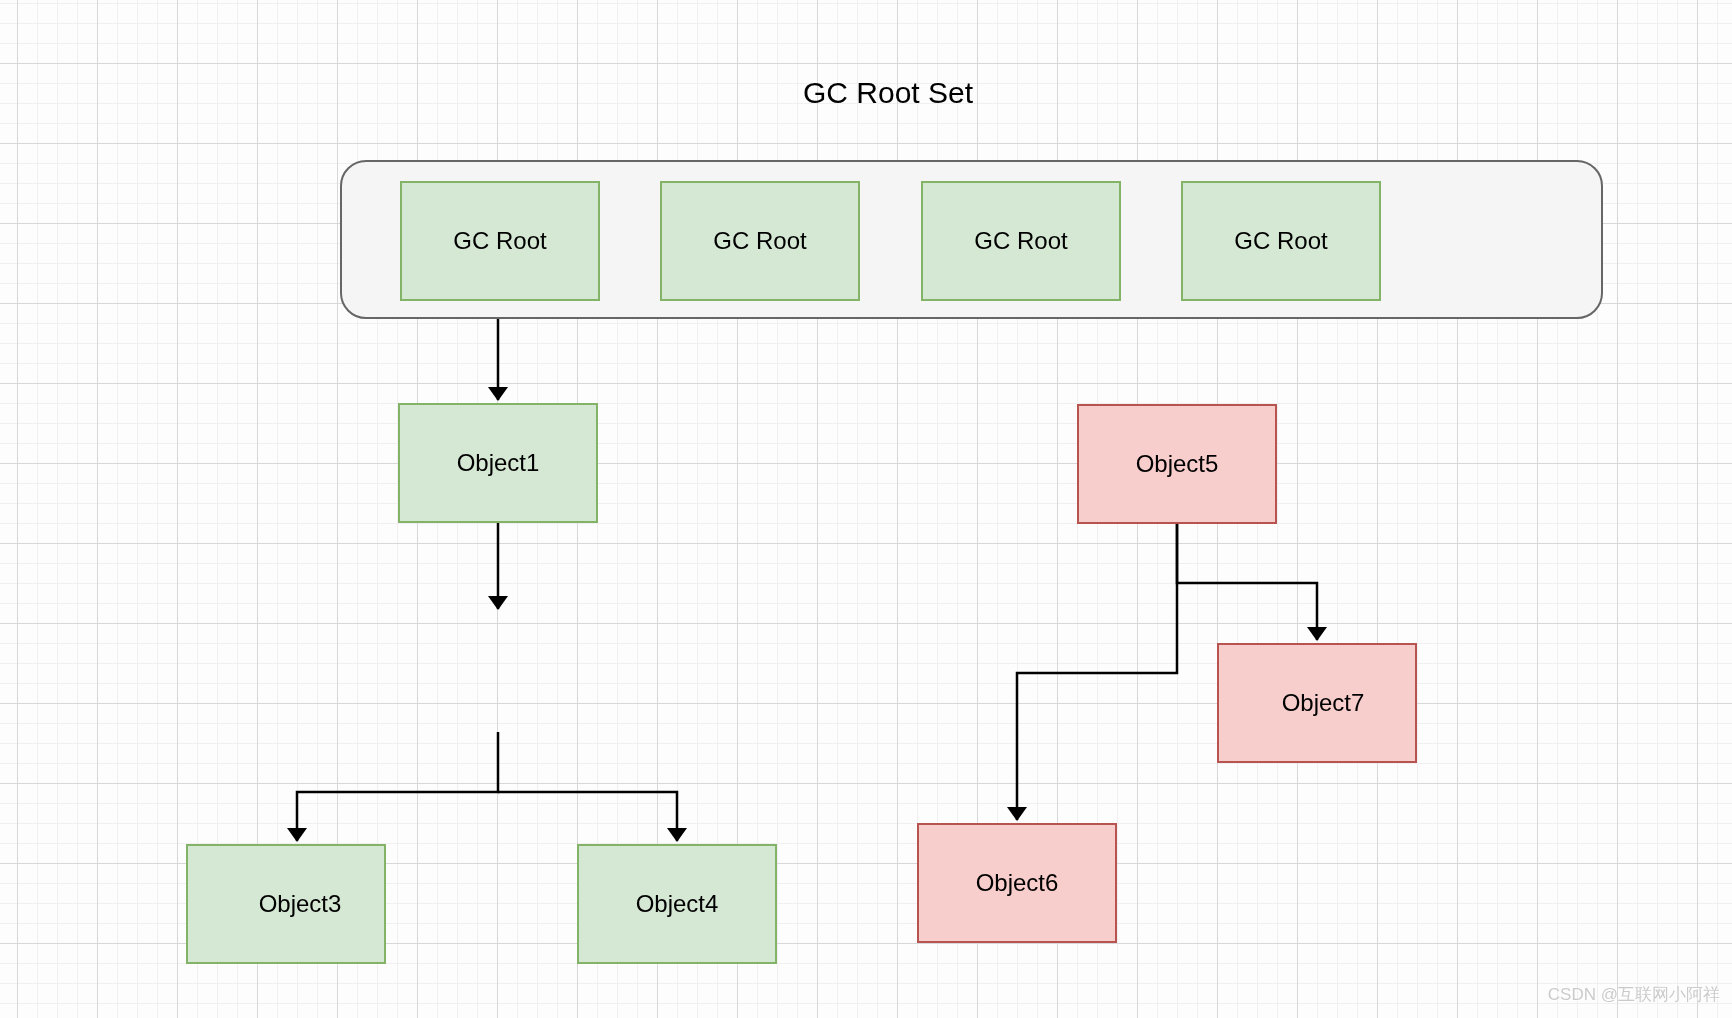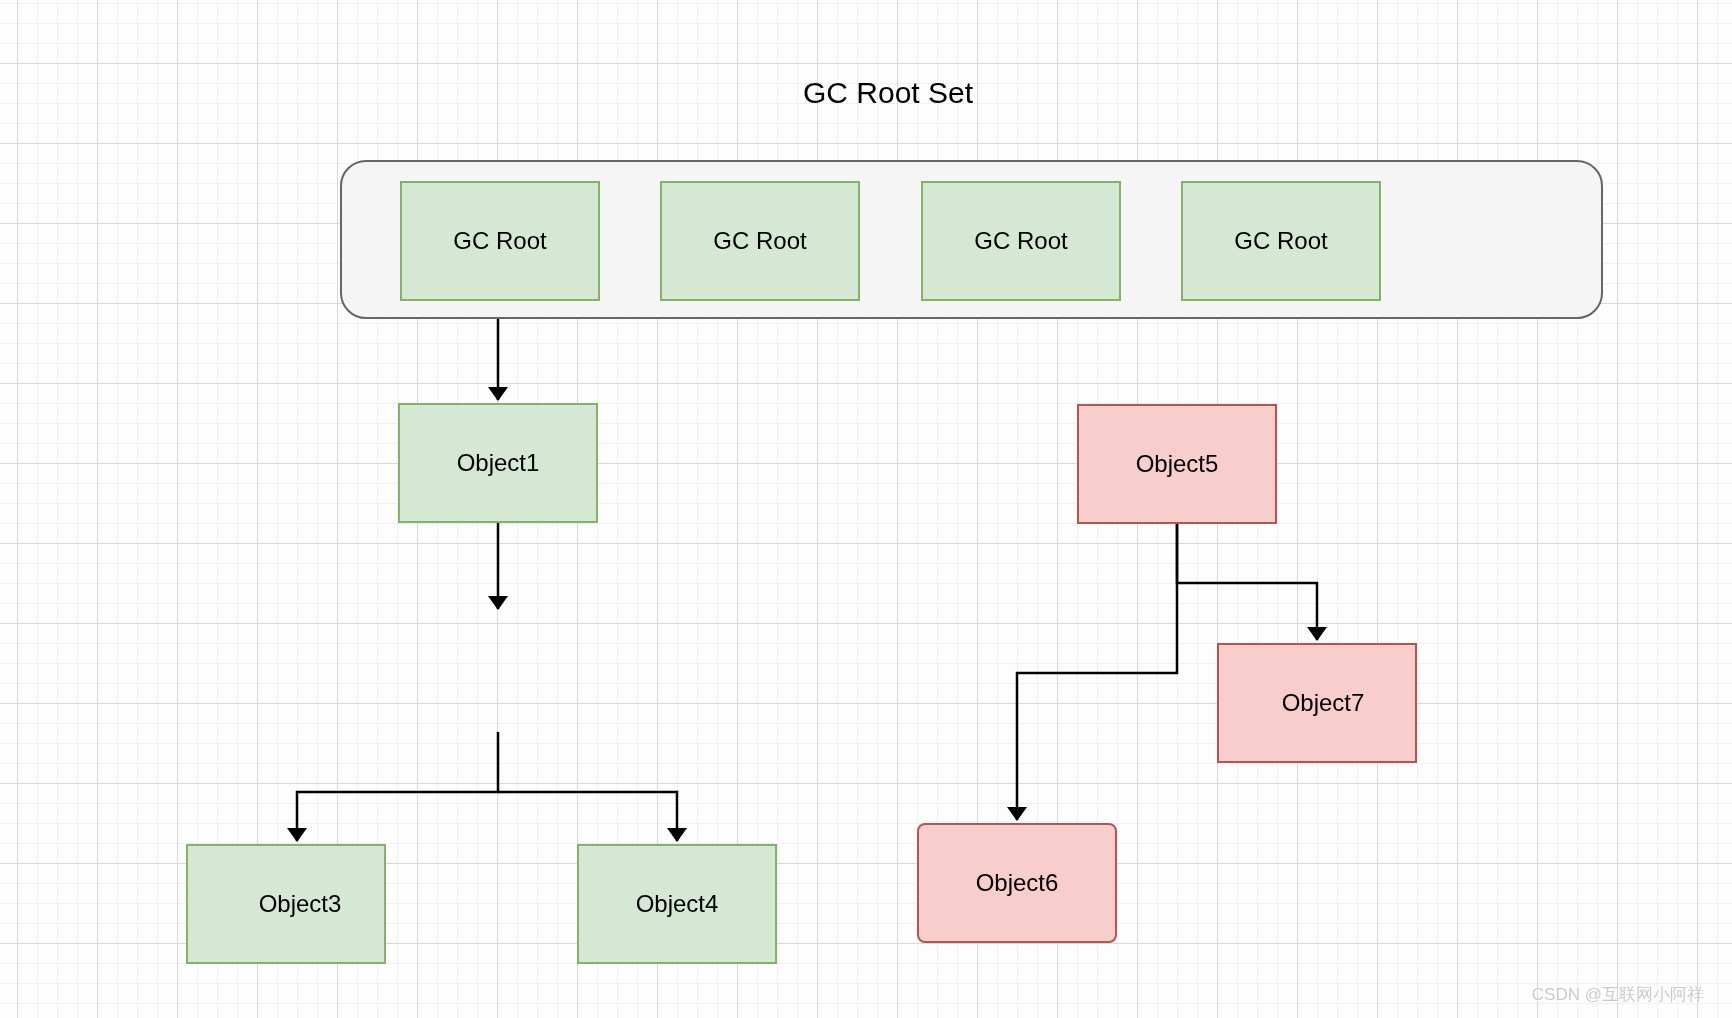--- a/index.html
+++ b/index.html
@@ -75,40 +75,40 @@
   .gc-root-2 { left: 318px; }
   .gc-root-3 { left: 579px; }
   .gc-root-4 { left: 839px; }
 
   
   .object1 { left: 398px;  top: 403px; }
   .object2 { left: 398px;  top: 612px; }
   .object3 { left: 186px;  top: 844px; padding-left: 28px; }
   .object4 { left: 577px;  top: 844px; text-align: center; }
   .object5 { left: 1077px; top: 404px; }
-  .object6 { left: 917px;  top: 823px; border-radius: 8px; }
+  .object6 { left: 917px;  top: 823px; }
   .object7 { left: 1217px; top: 643px; padding-left: 12px; }
 
   svg.edges {
     position: absolute;
     left: 0; top: 0;
     width: 1732px;
     height: 1018px;
     pointer-events: none;
   }
   svg.edges path.connector {
     fill: none;
     stroke: var(--connector, #000000);
     stroke-width: 2.5;
   }
   svg.edges .arrowhead { fill: var(--connector, #000000); }
 
   .watermark {
     position: absolute;
-    right: 28px;
+    right: 12px;
     bottom: 12px;
     font-size: 17px;
     color: var(--watermark-text, #cbcbcb);
     white-space: nowrap;
     text-shadow: 0 1px 0 #ffffff;
   }
 </style>
 </head>
 <body>
 

